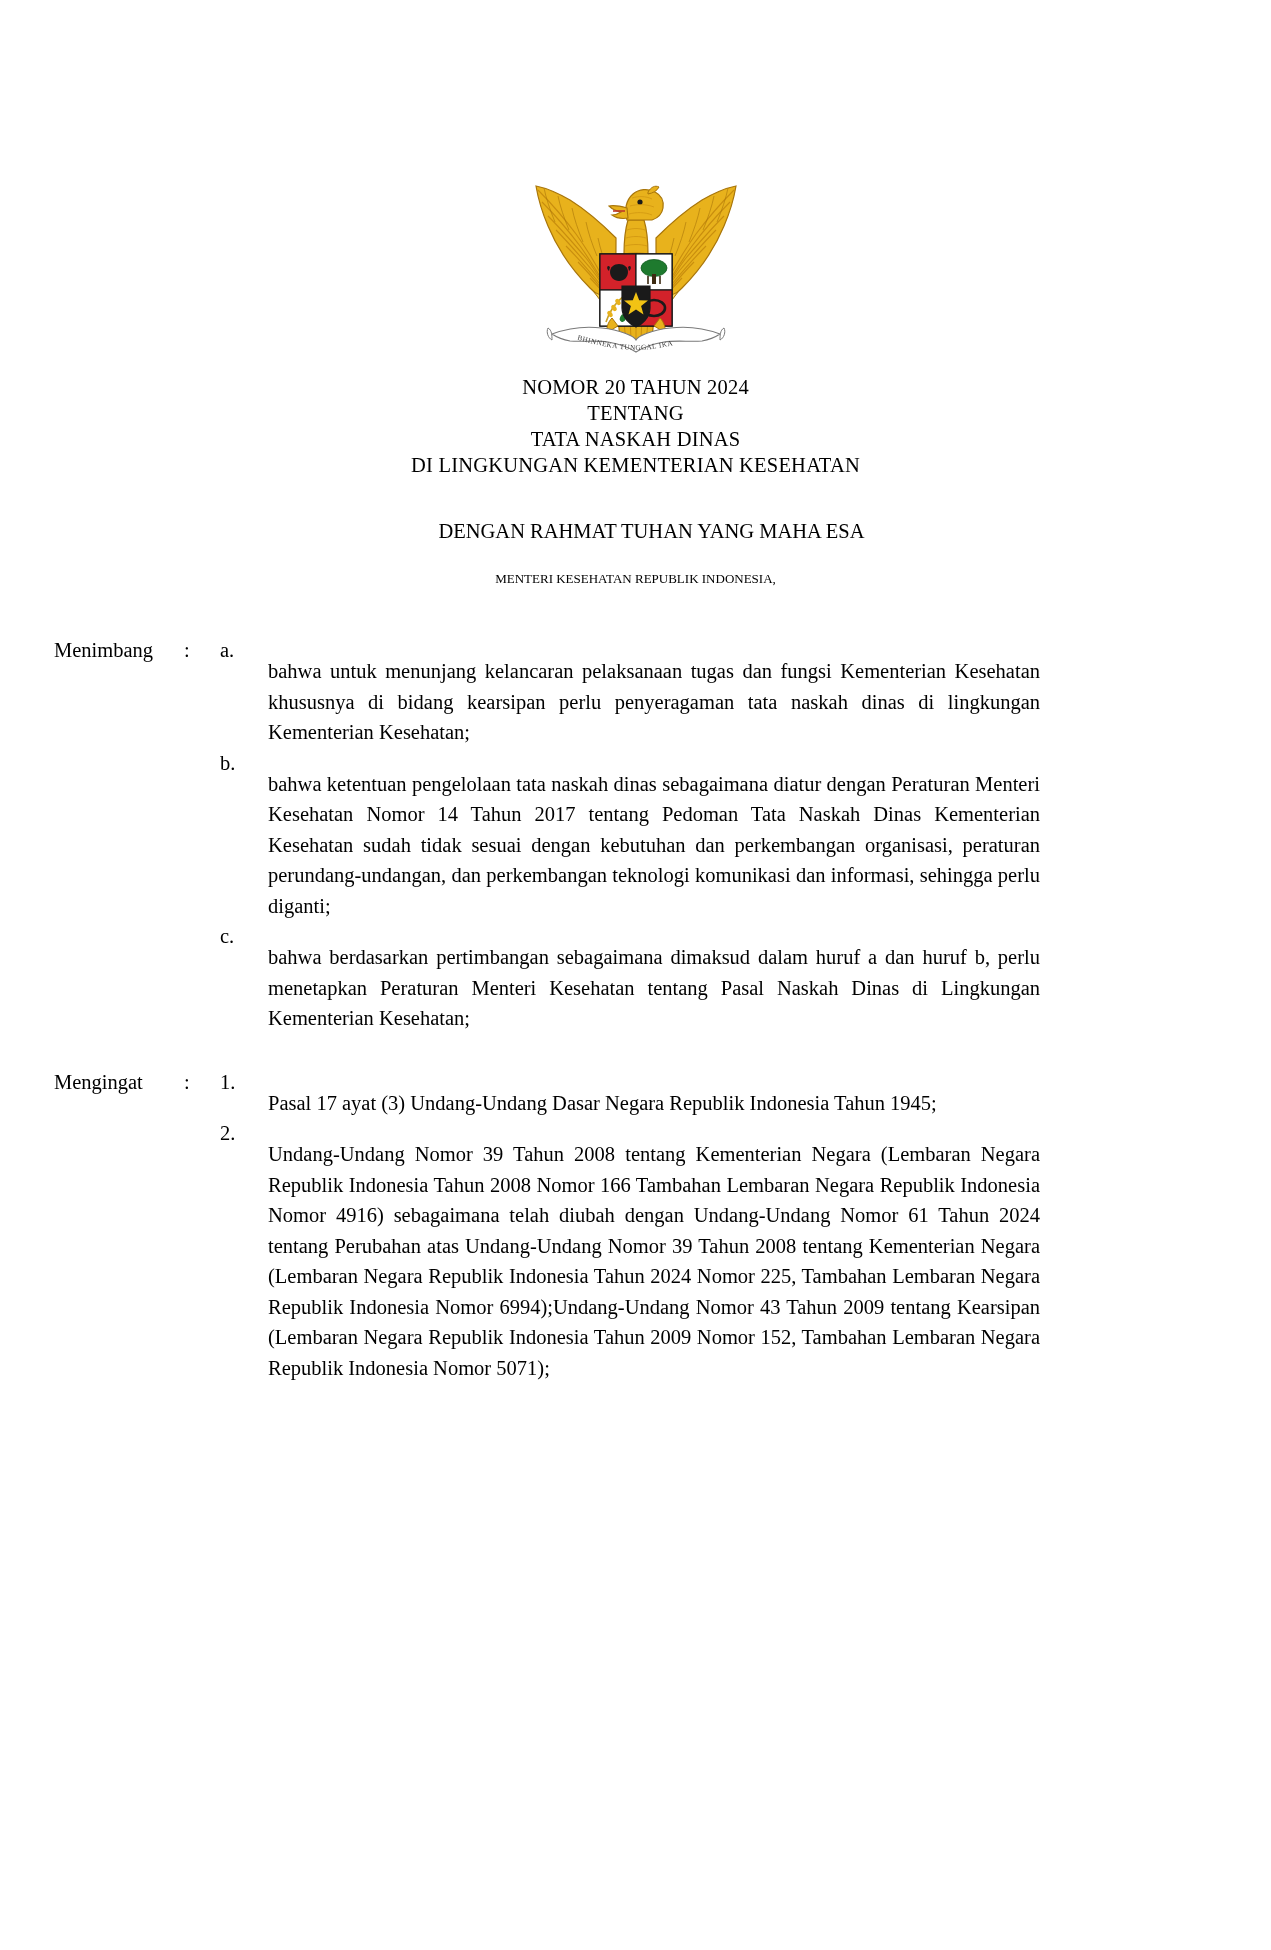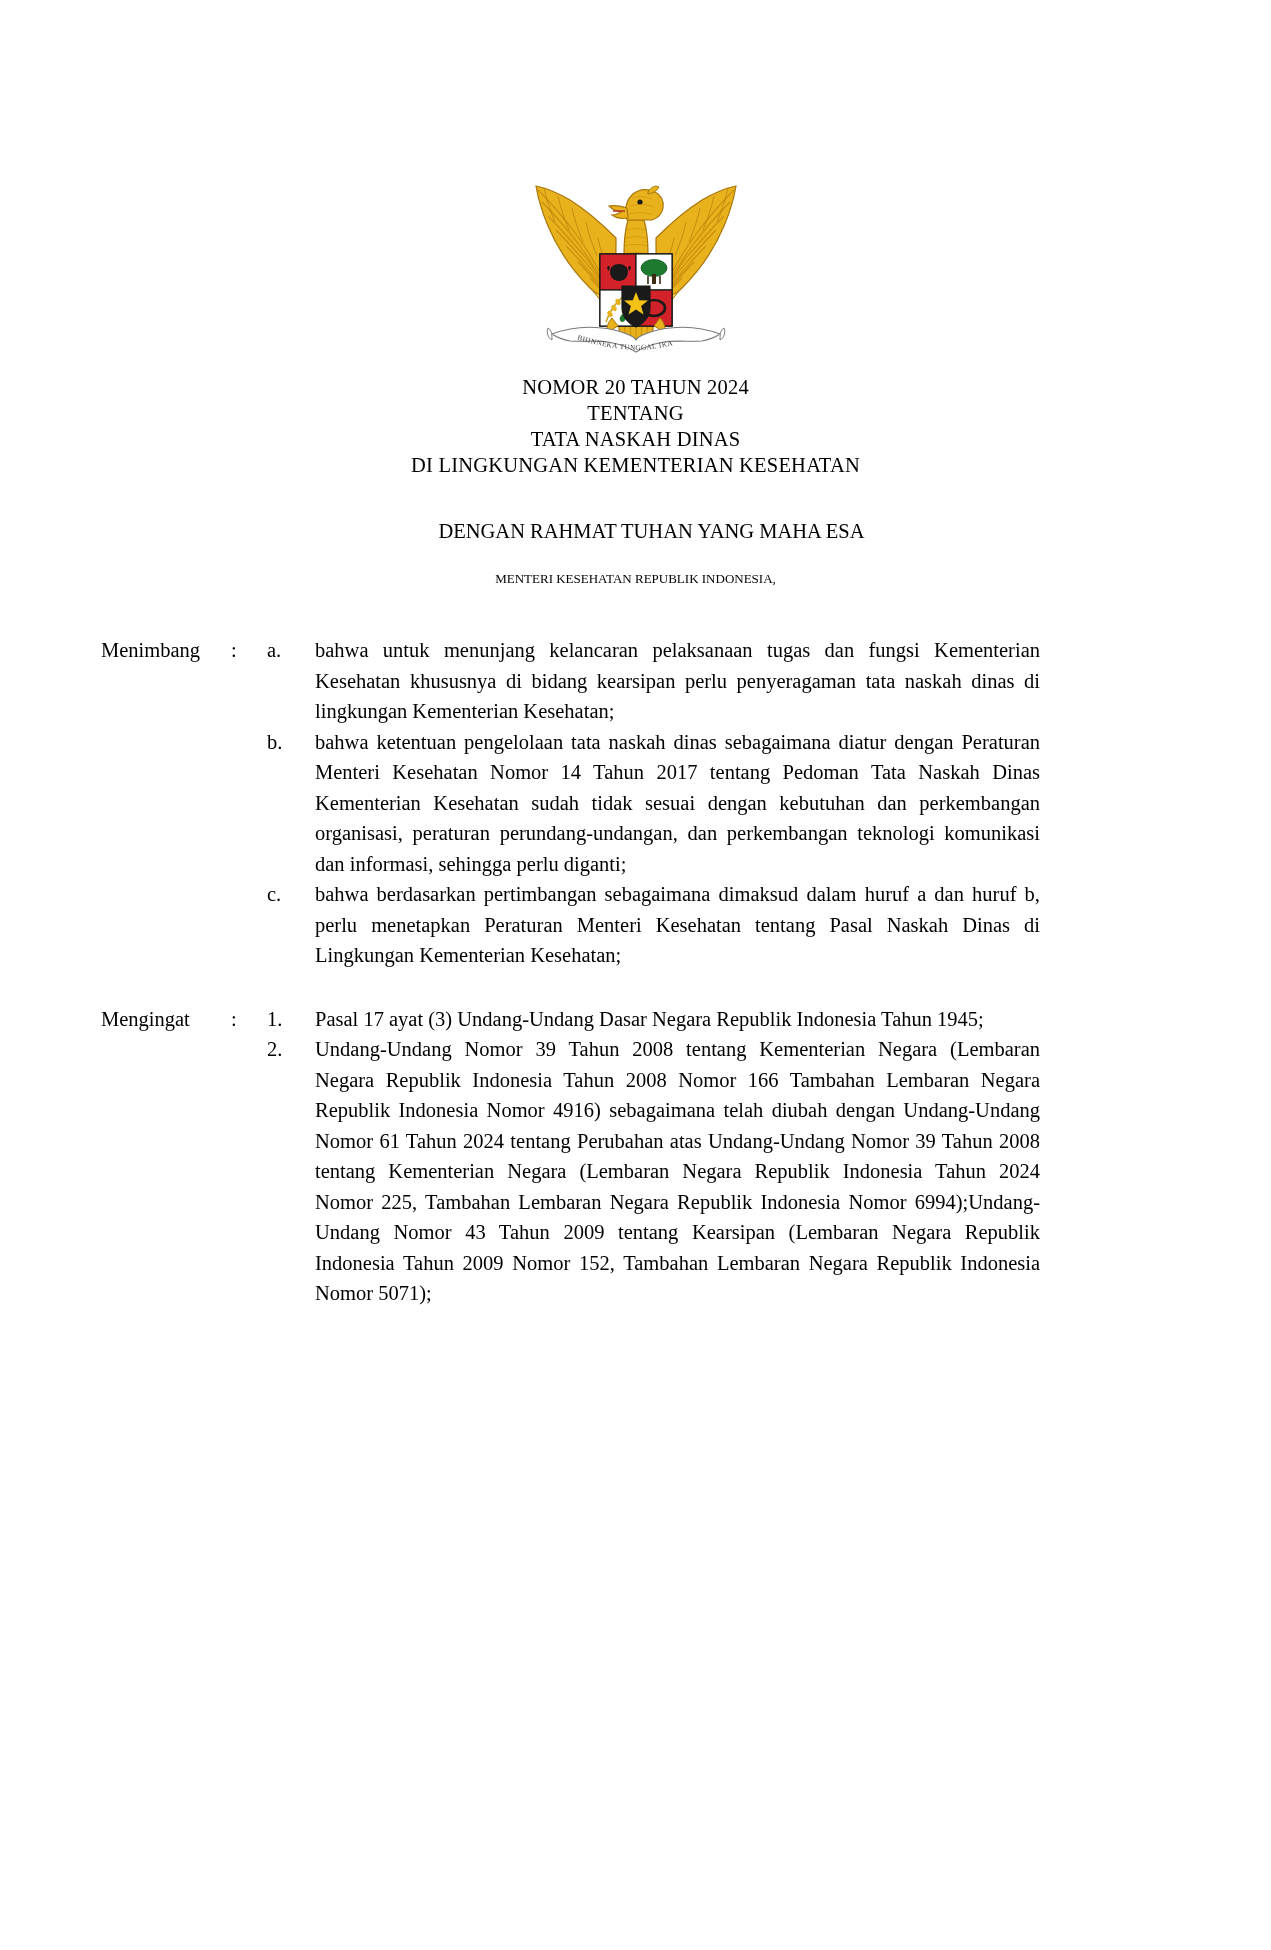--- a/index.html
+++ b/index.html
@@ -79,21 +79,21 @@
     position: absolute;
     top: 635px;
     left: 0;
     width: 1271px;
   }
   .clause-section {
     display: flex;
     align-items: flex-start;
     width: 1271px;
     box-sizing: border-box;
-    padding-left: 101px;
+    padding-left: 54px;
     padding-right: 0px;
   }
   .section-gap {
     height: 33px;
   }
   .clause-label {
     width: 130px;
     flex: 0 0 130px;
     font-size: 20.5px;
     line-height: 30.5px;
@@ -120,20 +120,21 @@
     font-size: 20.5px;
     line-height: 30.5px;
   }
   .item-text {
     flex: 1 1 auto;
     font-size: 20.5px;
     line-height: 30.5px;
     text-align: justify;
     text-justify: inter-word;
     hyphens: none;
+    margin-top: 21px;
   }
 </style>
 </head>
 <body>
 
 <div class="page">
 
   <div class="emblem-wrap">
     <svg class="emblem" viewBox="0 0 224 190" xmlns="http://www.w3.org/2000/svg">
 

